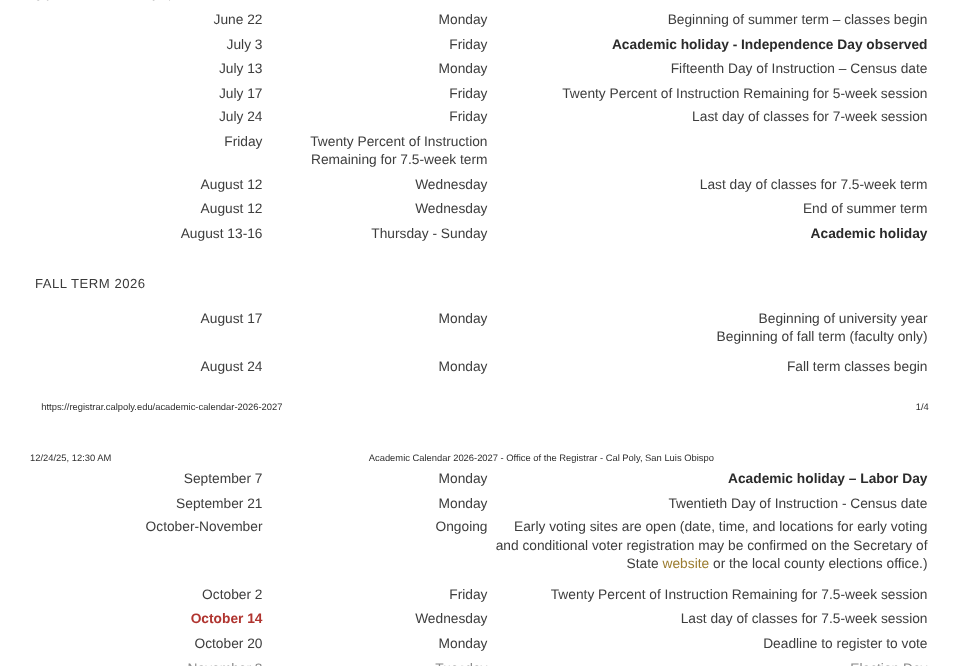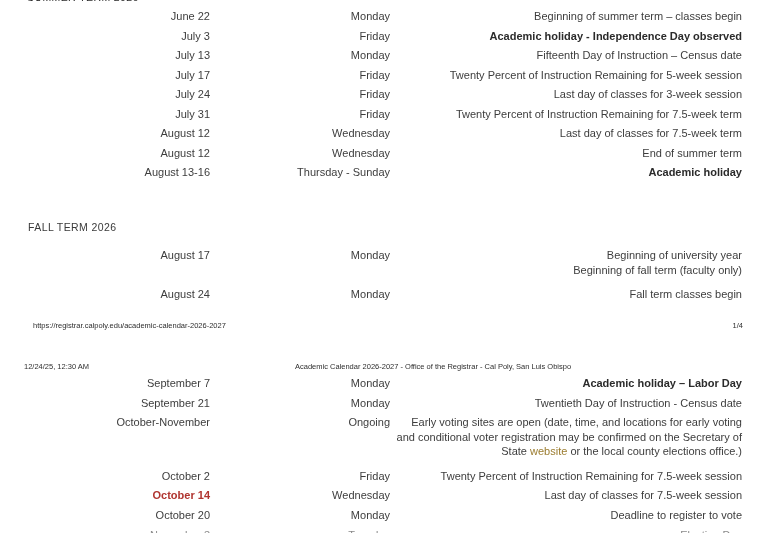--- a/index.html
+++ b/index.html
@@ -80,25 +80,24 @@
       <div class="cell">July 17</div>
       <div class="cell">Friday</div>
       <div class="cell">
         <span class="desc-line">Twenty Percent of Instruction Remaining for 5-week session</span>
       </div>
     </div>
     <div class="row">
       <div class="cell">July 24</div>
       <div class="cell">Friday</div>
       <div class="cell">
-        <span class="desc-line">Last day of classes for 3-week session</span>
-      </div>
-    </div>
-    <div class="row">
-      <div class="cell">July 31</div>
+        <span class="desc-line">Last day of classes for 7-week session</span>
+      </div>
+    </div>
+    <div class="row">
       <div class="cell">Friday</div>
       <div class="cell">
         <span class="desc-line">Twenty Percent of Instruction Remaining for 7.5-week term</span>
       </div>
     </div>
     <div class="row">
       <div class="cell">August 12</div>
       <div class="cell">Wednesday</div>
       <div class="cell">
         <span class="desc-line">Last day of classes for 7.5-week term</span>

